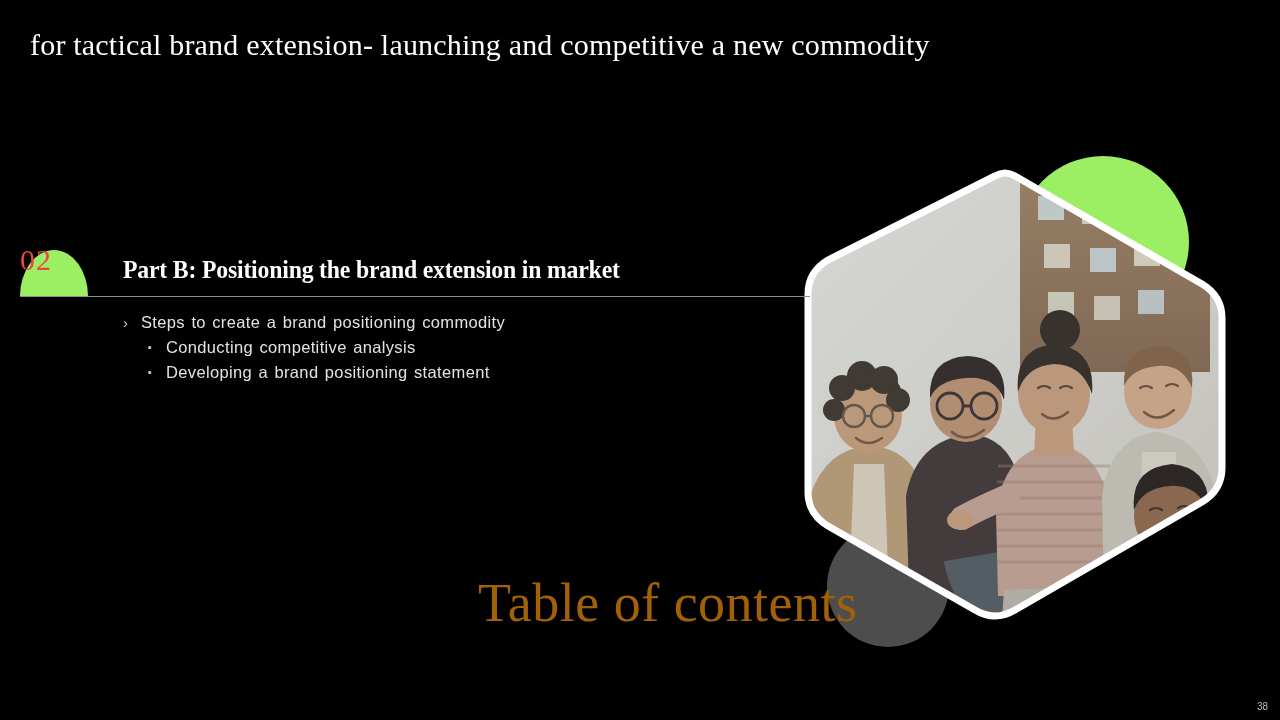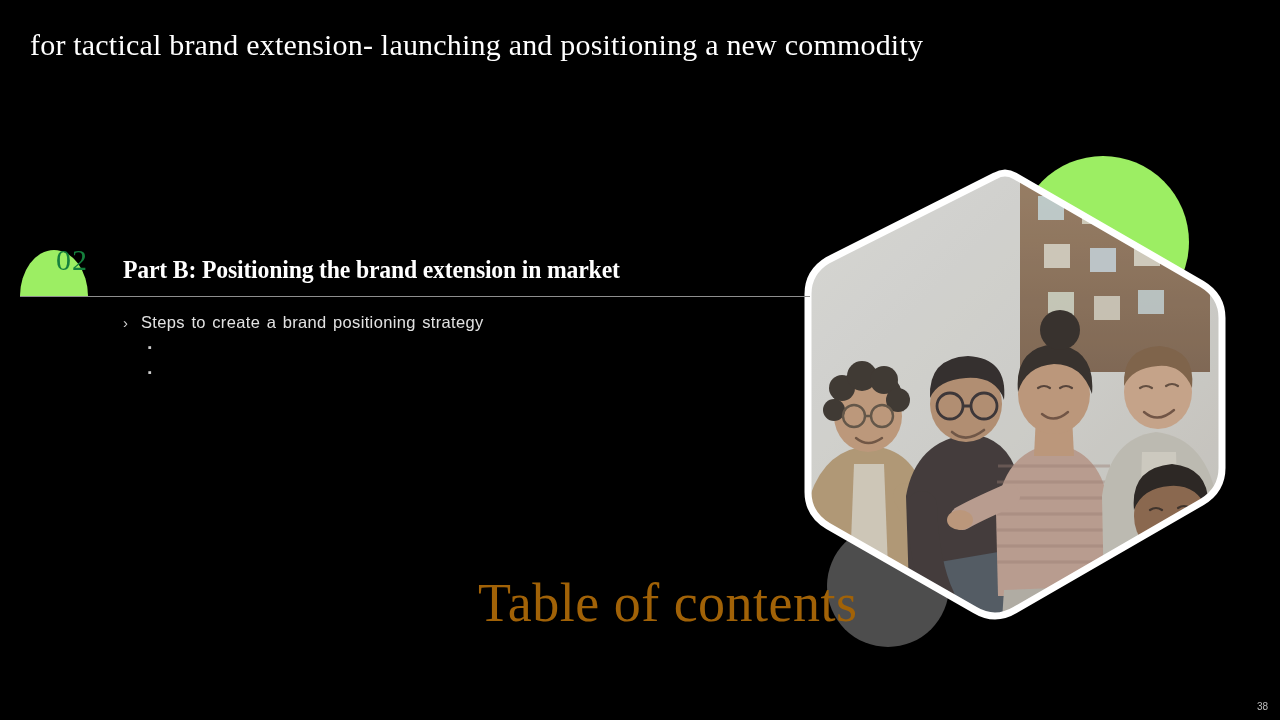--- a/index.html
+++ b/index.html
@@ -46,25 +46,25 @@
     height: 46px;
     border-top-left-radius: 34px 46px;
     border-top-right-radius: 34px 46px;
     background: #9cee63;
   }
   .number-label {
     position: absolute;
     left: 20px;
     top: 0px;
     width: 68px;
-    text-align: right;
+    text-align: left;
     font-family: "Liberation Serif", serif;
     font-size: 30px;
     font-weight: 400;
-    color: #15803d;
+    color: #ef4444;
     line-height: 40px;
     letter-spacing: 1px;
   }
   .section-title {
     position: absolute;
     left: 123px;
     top: 16px;
     font-family: "Liberation Serif", serif;
     font-size: 25px;
     font-weight: 700;
@@ -173,21 +173,21 @@
     right: 12px;
     bottom: 8px;
     font-size: 10px;
     color: #bdbdbd;
     margin-left: 46px;
   }
 </style>
 </head>
 <body>
 
-<div class="slide-header">for tactical brand extension- launching and positioning a new commodity</div>
+<div class="slide-header">for tactical brand extension- launching and competitive a new commodity</div>
 
 <div class="green-circle"></div>
 
 <div class="gray-circle"></div>
 
 <div class="hex-photo">
   <svg viewBox="0 0 434 454" xmlns="http://www.w3.org/2000/svg">
     <defs>
       <clipPath id="hexclip">
         <path d="M217 10 L 404 118 Q 424 130 424 152 L 424 302 Q 424 324 404 336
@@ -332,25 +332,27 @@
 <div class="section-block">
   <div class="number-badge"></div>
   <div class="number-label">02</div>
   <div class="section-title">Part B: Positioning the brand extension in market</div>
   <div class="section-divider"></div>
 </div>
 
 <div class="bullet-list">
   <div class="bullet-row level-1">
     <span class="bullet-marker">›</span>
-    <span class="bullet-text">Steps to create a brand positioning strategy</span>
+    <span class="bullet-text">Steps to create a brand positioning commodity</span>
   </div>
   <div class="bullet-row level-2">
     <span class="bullet-marker">▪</span>
+    <span class="bullet-text">Conducting competitive analysis</span>
   </div>
   <div class="bullet-row level-2">
     <span class="bullet-marker">▪</span>
+    <span class="bullet-text">Developing a brand positioning statement</span>
   </div>
 </div>
 
 <div class="footer-title">Table of contents</div>
 
 <div class="page-number">38</div>
 
 </body></html>

